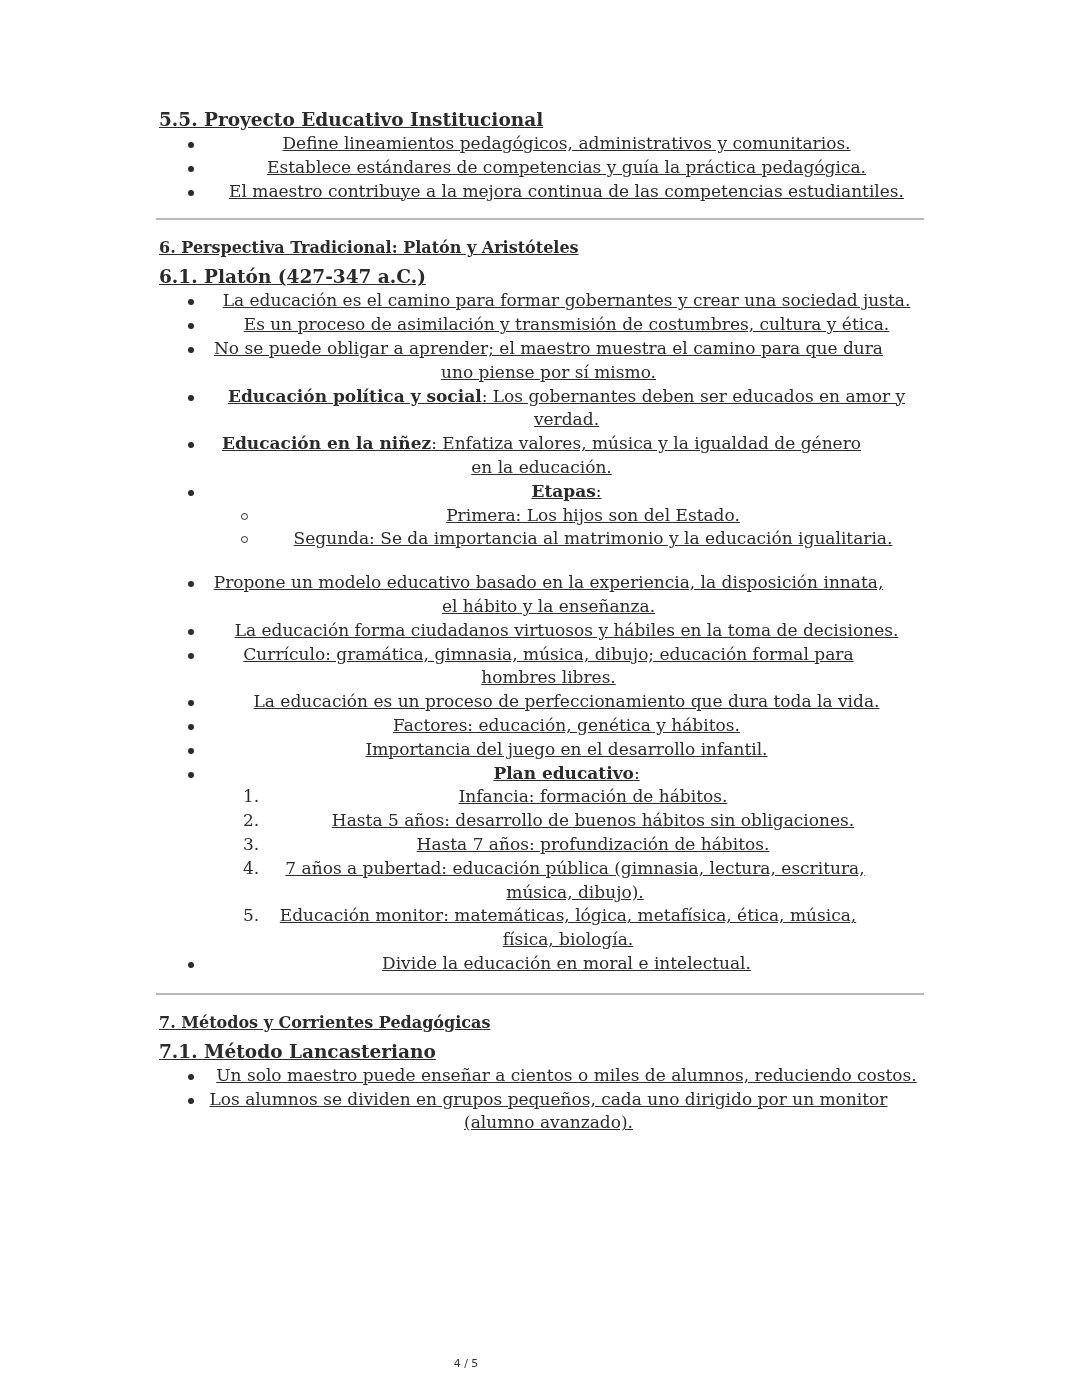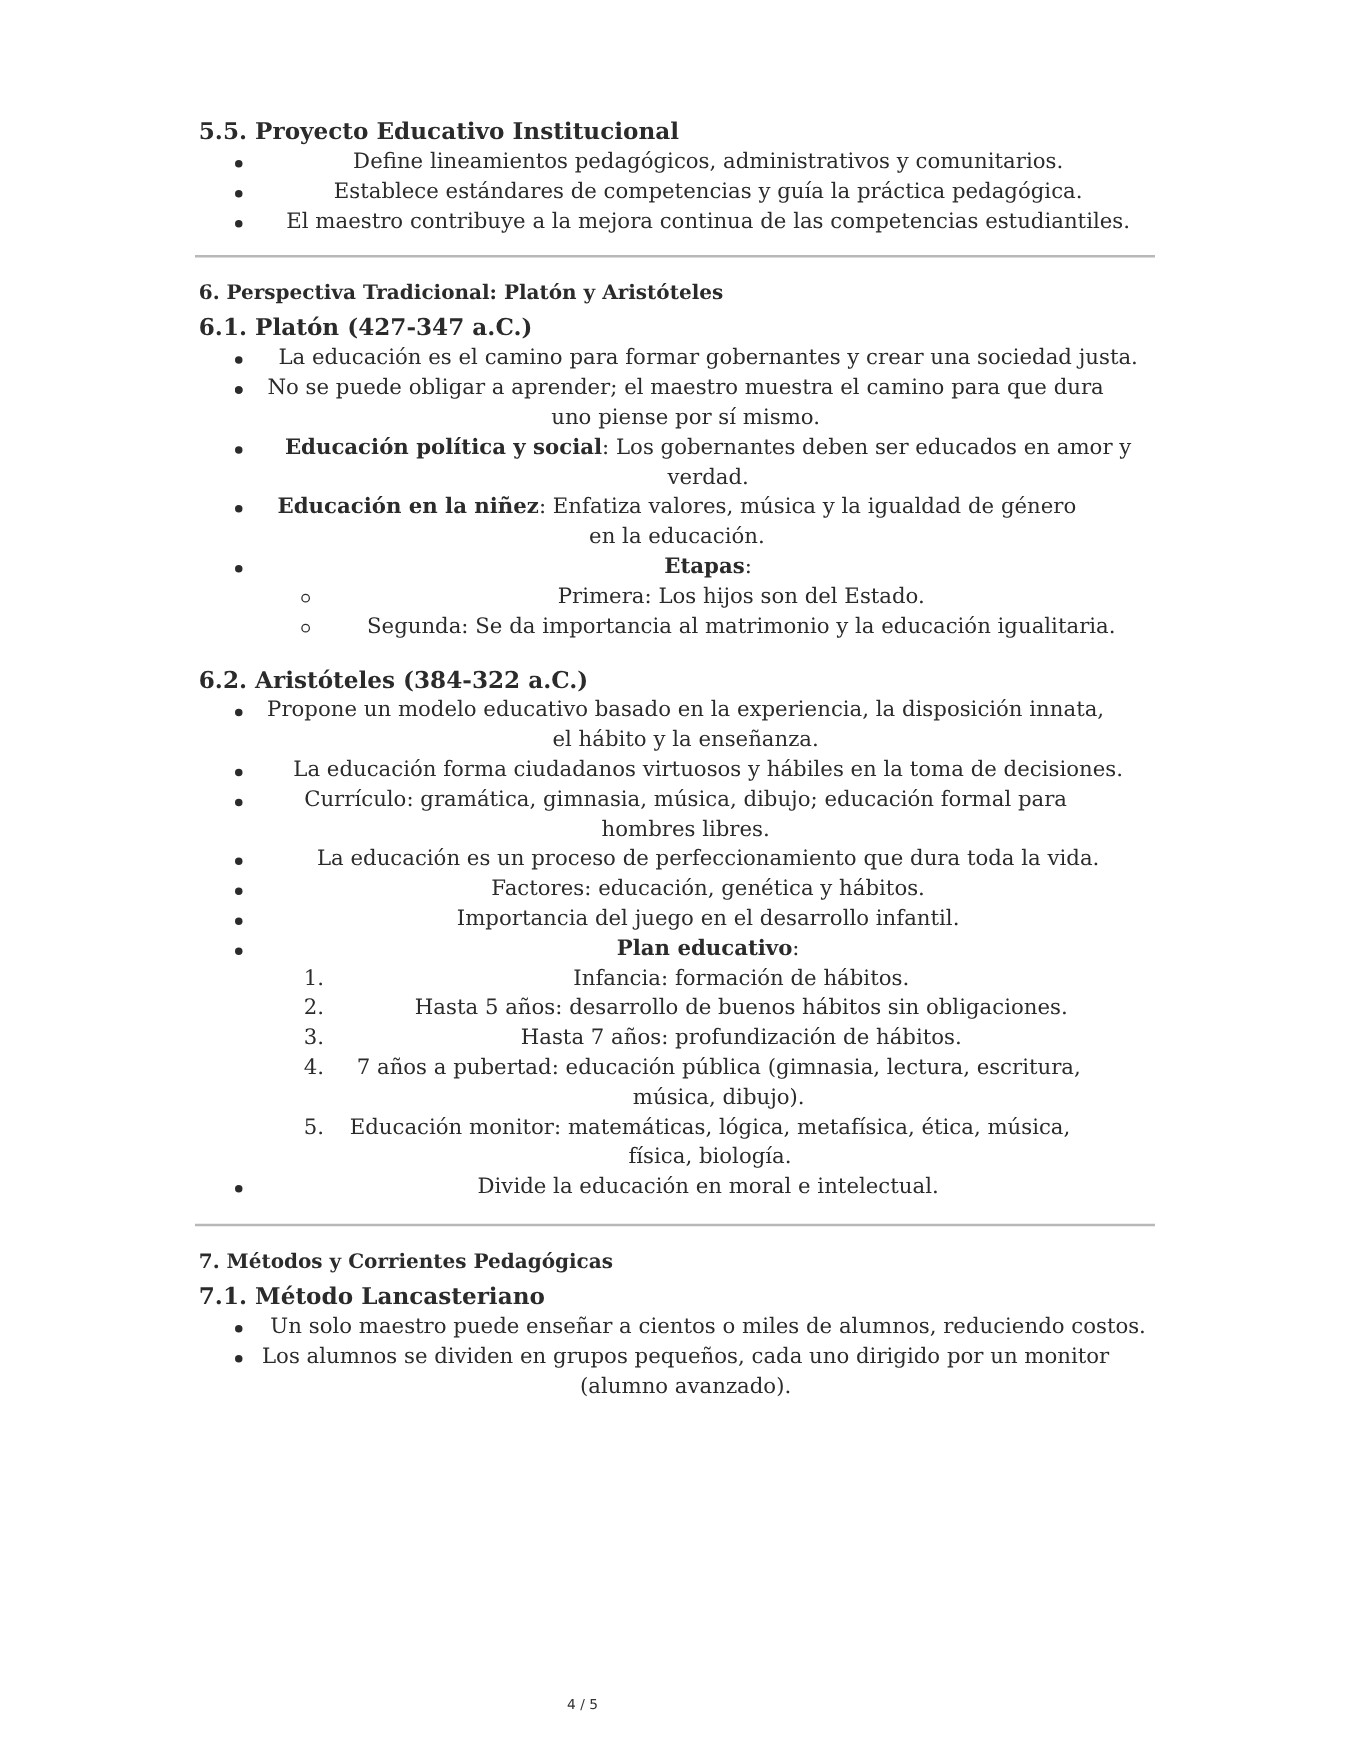--- a/index.html
+++ b/index.html
@@ -1,18 +1,18 @@
 <!DOCTYPE html>
 <html><head>
 <meta charset="utf-8">
 <style>
   html, body { margin: 0; padding: 0; background: #ffffff; }
   body { width: 1080px; height: 1397px; position: relative; overflow: hidden;
          font-family: "DejaVu Serif", "Liberation Serif", serif; color: #2b2b2b; }
-  .page { position: absolute; left: 159px; top: 94px; width: 765px; }
+  .page { position: absolute; left: 159px; top: 108px; width: 765px; text-decoration: underline; }
   h3 { font-size: 18.5px; font-weight: bold; margin: 0; line-height: 24px; color: #2b2b2b; }
   h2 { font-size: 16px; font-weight: bold; margin: 0; line-height: 30px; color: #2b2b2b; }
   ul, ol { margin: 0; padding: 0; list-style: none; }
   li { font-size: 17px; line-height: 23.8px; position: relative; }
   ul.l1 > li { padding-left: 50px; text-align: center; }
   ul.l1 > li > .bullet { position: absolute; left: 29px; top: 10px; width: 6px; height: 6px; border-radius: 50%; background: #2b2b2b; }
   ul.l2 > li { padding-left: 103px; }
   ul.l2 > li > .bullet { position: absolute; left: 82px; top: 9px; width: 6px; height: 6px; border-radius: 50%; border: 1.3px solid #2b2b2b; box-sizing: border-box; width: 7px; height: 7px; }
   ol.l2 > li { padding-left: 103px; }
   ol.l2 > li > .num { position: absolute; left: 84px; top: 0; }
@@ -35,34 +35,33 @@
 
   <div style="height:15px"></div>
   <hr class="sep">
   <div style="height:13px"></div>
 
   <h2>6. Perspectiva Tradicional: Platón y Aristóteles</h2>
   <div style="height:2px"></div>
   <h3>6.1. Platón (427-347 a.C.)</h3>
   <ul class="l1">
     <li><span class="bullet"></span><span>La educación es el camino para formar gobernantes y crear una sociedad justa.</span></li>
-    <li><span class="bullet"></span></li>
+    <li><span class="bullet"></span><span>Es un proceso de asimilación y transmisión de costumbres, cultura y ética.</span></li>
     <li style="padding-right:36px"><span class="bullet"></span><span>No se puede obligar a aprender; el maestro muestra el camino para que dura uno piense por sí mismo.</span></li>
     <li><span class="bullet"></span><b>Educación política y social</b><span>: Los gobernantes deben ser educados en amor y verdad.</span></li>
     <li style="padding-right:50px"><span class="bullet"></span><b>Educación en la niñez</b><span>: Enfatiza valores, música y la igualdad de género en la educación.</span></li>
     <li><span class="bullet"></span><b>Etapas</b><span>:</span>
       <ul class="l2" style="margin-left:-50px">
         <li><span class="bullet"></span><span>Primera: Los hijos son del Estado.</span></li>
         <li><span class="bullet"></span><span>Segunda: Se da importancia al matrimonio y la educación igualitaria.</span></li>
       </ul>
     </li>
   </ul>
 
   <div style="height:20px"></div>
-  <h3>6.2. Aristóteles (384-322 a.C.)</h3>
   <ul class="l1">
     <li style="padding-right:36px"><span class="bullet"></span><span>Propone un modelo educativo basado en la experiencia, la disposición innata, el hábito y la enseñanza.</span></li>
     <li><span class="bullet"></span><span>La educación forma ciudadanos virtuosos y hábiles en la toma de decisiones.</span></li>
     <li style="padding-right:36px"><span class="bullet"></span><span>Currículo: gramática, gimnasia, música, dibujo; educación formal para hombres libres.</span></li>
     <li><span class="bullet"></span><span>La educación es un proceso de perfeccionamiento que dura toda la vida.</span></li>
     <li><span class="bullet"></span><span>Factores: educación, genética y hábitos.</span></li>
     <li><span class="bullet"></span><span>Importancia del juego en el desarrollo infantil.</span></li>
     <li><span class="bullet"></span><b>Plan educativo</b><span>:</span>
       <ol class="l2" style="margin-left:-50px">
         <li><span class="num">1.</span><span>Infancia: formación de hábitos.</span></li>

